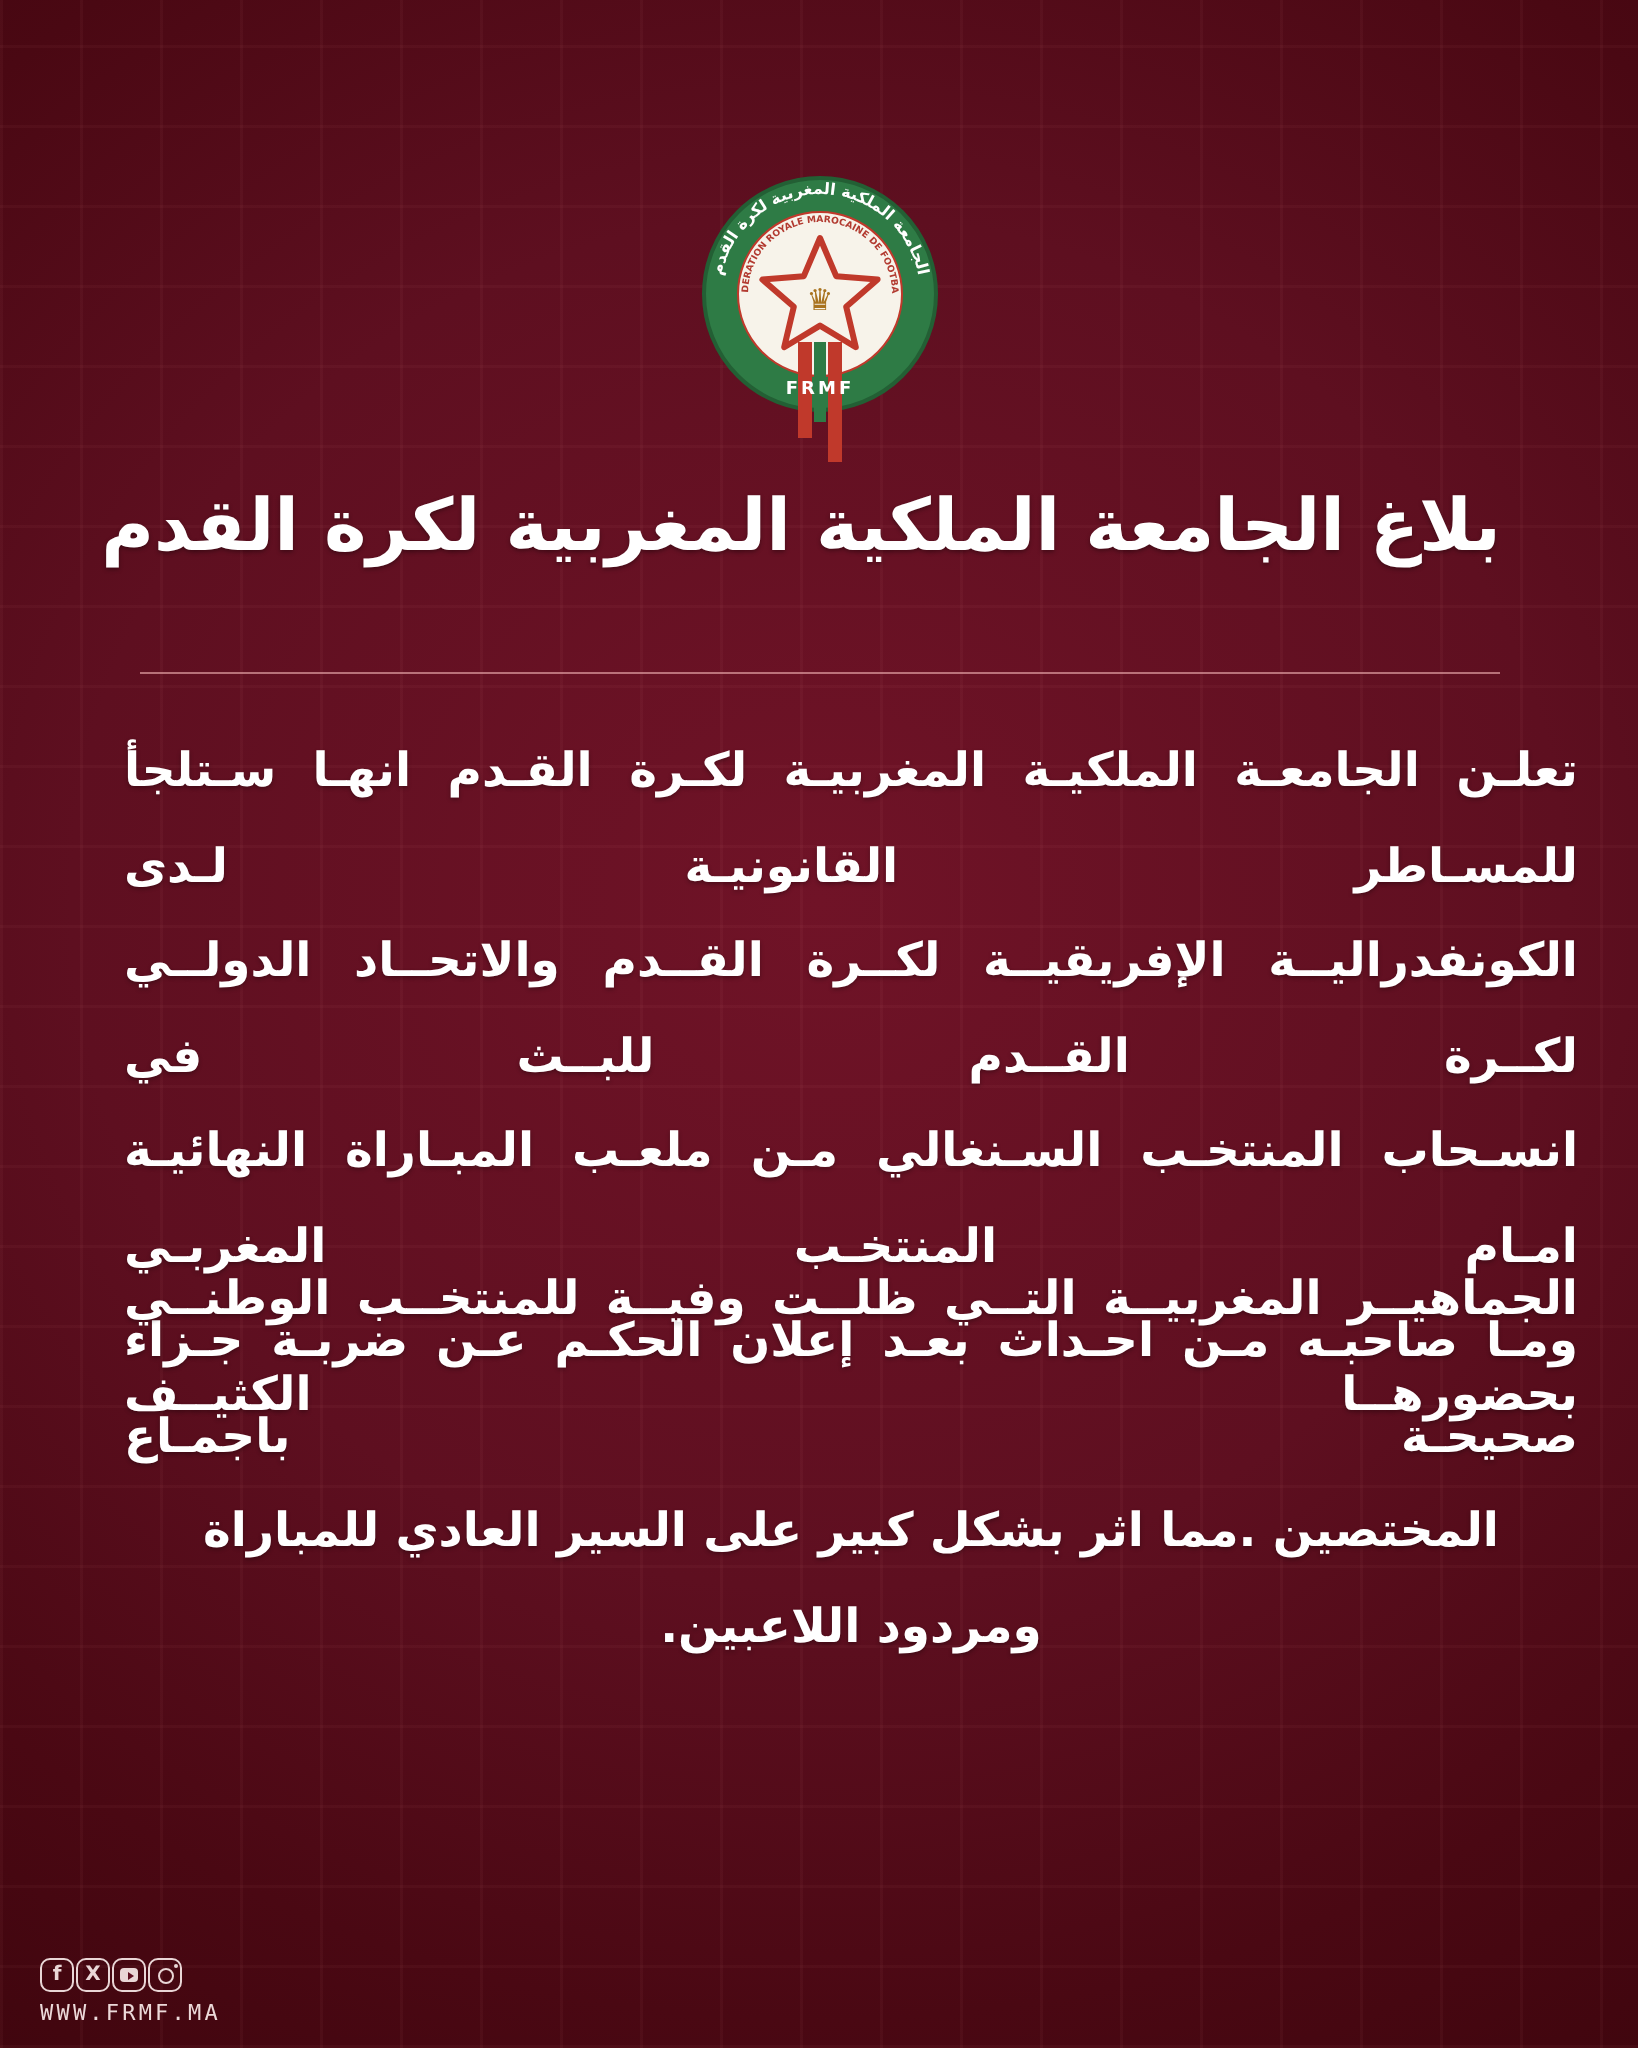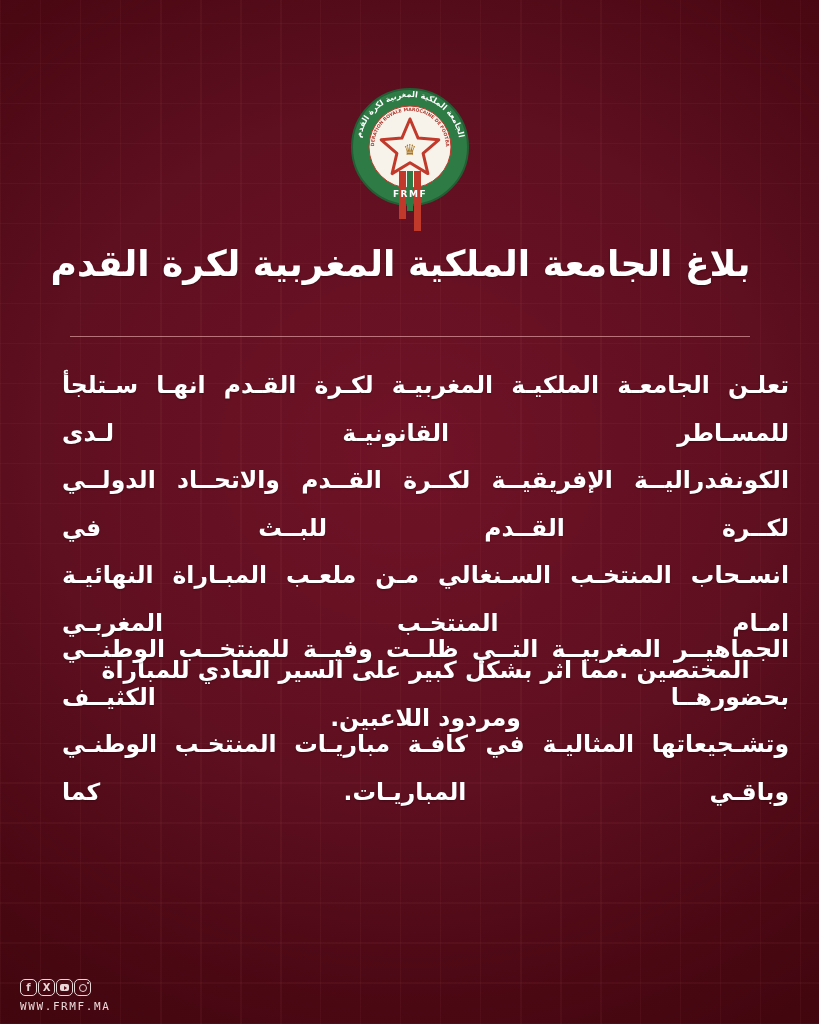--- a/index.html
+++ b/index.html
@@ -110,26 +110,26 @@
   </div>
 
   <div class="title">بلاغ الجامعة الملكية المغربية لكرة القدم</div>
 
   <div class="divider"></div>
 
   <div class="para para1">
     <div class="jline">تعلـن الجامعـة الملكيـة المغربيـة لكـرة القـدم انهـا سـتلجأ للمسـاطر القانونيـة لـدى</div>
     <div class="jline">الكونفدراليــة الإفريقيــة لكــرة القــدم والاتحــاد الدولــي لكــرة القــدم للبــث في</div>
     <div class="jline">انسـحاب المنتخـب السـنغالي مـن ملعـب المبـاراة النهائيـة امـام المنتخـب المغربـي</div>
+    <div class="jline">ومـا صاحبـه مـن احـداث بعـد إعلان الحكـم عـن ضربـة جـزاء صحيحـة باجمـاع</div>
     <div class="cline">المختصين .مما اثر بشكل كبير على السير العادي للمباراة ومردود اللاعبين.</div>
   </div>
 
   <div class="para para2">
     <div class="jline">الجماهيــر المغربيــة التــي ظلــت وفيــة للمنتخــب الوطنــي بحضورهــا الكثيــف</div>
-    <div class="jline">وتشـجيعاتها المثاليـة في كافـة مباريـات المنتخـب الوطنـي وباقـي المباريـات. كما</div>
   </div>
 
   <div class="footer">
     <div class="social-row">
       <span class="social-icon">f</span>
       <span class="social-icon">X</span>
       <span class="social-icon">
         <span class="yt-play">
             <span class="yt-tri"></span>
           </span>

